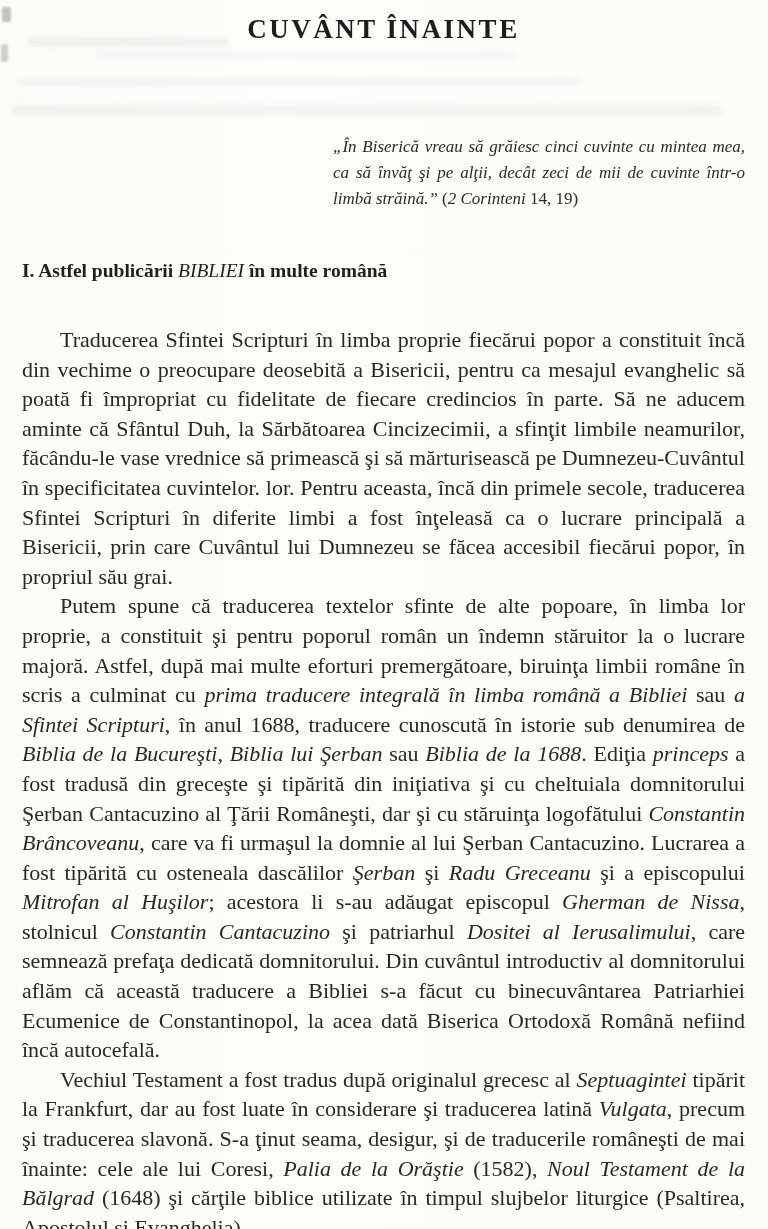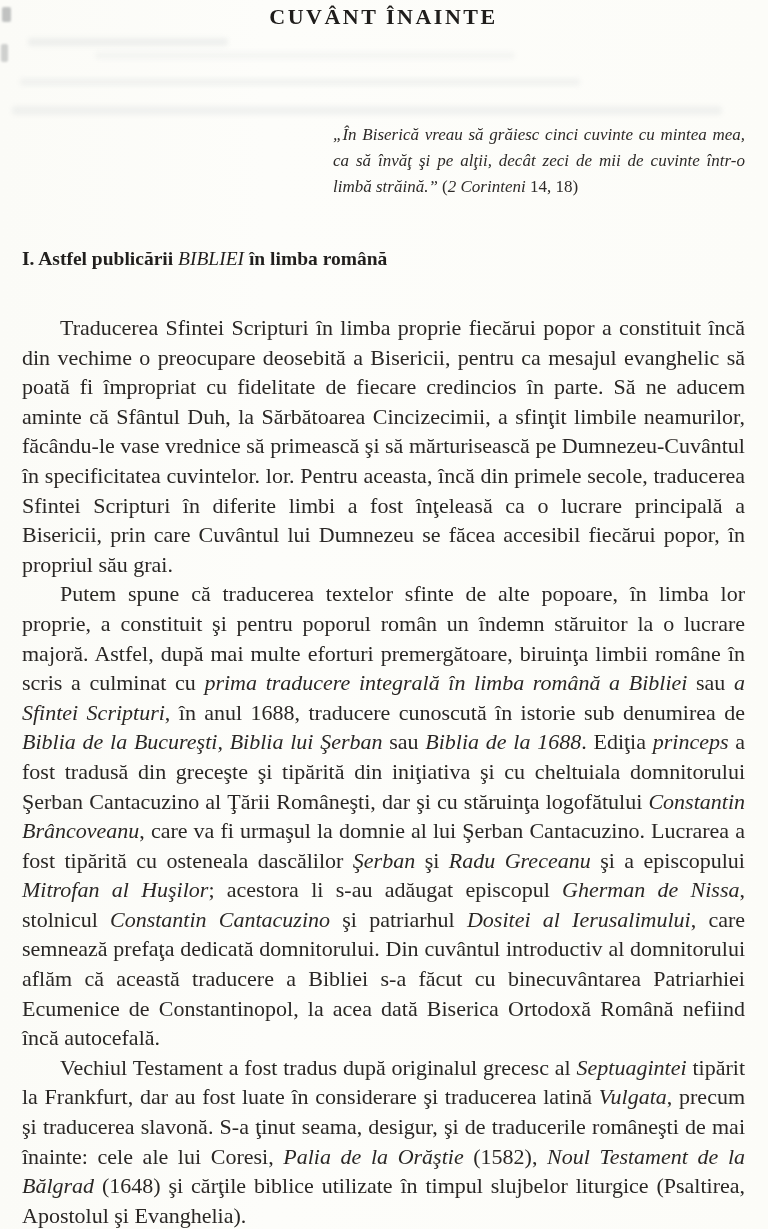--- a/index.html
+++ b/index.html
@@ -18,23 +18,23 @@
   .ghost-line{position:absolute;background:#8d97a0;filter:blur(2.5px);border-radius:3px;}
   .g1{top:38px;left:28px;width:200px;height:8px;opacity:.12;}
   .g2{top:52px;left:95px;width:420px;height:7px;opacity:.07;}
   .g3{top:78px;left:20px;width:560px;height:8px;opacity:.09;}
   .g4{top:106px;left:12px;width:710px;height:9px;opacity:.10;}
   .corner-mark{position:absolute;background:#6b6f73;filter:blur(1px);}
   .c1{top:7px;left:2px;width:9px;height:15px;opacity:.40;border-radius:2px;}
   .c2{top:44px;left:1px;width:7px;height:18px;opacity:.30;border-radius:2px;}
 
   h1.title{
-    margin:0;
+    margin:12px;
     text-align:center;
-    font-size:22px;font-weight:bold;
+    font-size:27px;font-weight:bold;
     letter-spacing:2.5px;
     color:#1f1d1b;
     line-height:34px;
   }
   .epigraph{
     margin:88px 0 0 auto;
     width:412px;
     font-size:17px;line-height:26px;
     text-align:justify;
     color:#2d2a28;
@@ -66,23 +66,23 @@
     <div class="corner-mark c2"></div>
     <div class="ghost-line g1"></div>
     <div class="ghost-line g2"></div>
     <div class="ghost-line g3"></div>
     <div class="ghost-line g4"></div>
   </div>
 
   <div class="content">
     <h1 class="title">CUVÂNT ÎNAINTE</h1>
 
-    <blockquote class="epigraph"><span class="r-i">„În Biserică vreau să grăiesc cinci cuvinte cu mintea mea, ca să învăţ şi pe alţii, decât zeci de mii de cuvinte într-o limbă străină.” </span><span class="r-n">(</span><span class="r-i">2 Corinteni</span><span class="r-n"> 14, 18)</span></blockquote>
+    <blockquote class="epigraph"><span class="r-i">„În Biserică vreau să grăiesc cinci cuvinte cu mintea mea, ca să învăţ şi pe alţii, decât zeci de mii de cuvinte într-o limbă străină.” </span><span class="r-n">(</span><span class="r-i">2 Corinteni</span><span class="r-n"> 14, 19)</span></blockquote>
 
-    <h2 class="heading"><span class="r-b">I. Astfel publicării </span><span class="r-bi">BIBLIEI</span><span class="r-b"> în limba română</span></h2>
+    <h2 class="heading"><span class="r-b">I. Astfel publicării </span><span class="r-bi">BIBLIEI</span><span class="r-b"> în multe română</span></h2>
 
     <div class="body-text" id="paragraphs">
         <p class="para"><span class="r-n">Traducerea Sfintei Scripturi în limba proprie fiecărui popor a constituit încă din vechime o preocupare deosebită a Bisericii, pentru ca mesajul evanghelic să poată fi împropriat cu fidelitate de fiecare credincios în parte. Să ne aducem aminte că Sfântul Duh, la Sărbătoarea Cincizecimii, a sfinţit limbile neamurilor, făcându-le vase vrednice să primească şi să mărturisească pe Dumnezeu-Cuvântul în specificitatea cuvintelor. lor. Pentru aceasta, încă din primele secole, traducerea Sfintei Scripturi în diferite limbi a fost înţeleasă ca o lucrare principală a Bisericii, prin care Cuvântul lui Dumnezeu se făcea accesibil fiecărui popor, în propriul său grai.</span></p>
         <p class="para"><span class="r-n">Putem spune că traducerea textelor sfinte de alte popoare, în limba lor proprie, a constituit şi pentru poporul român un îndemn stăruitor la o lucrare majoră. Astfel, după mai multe eforturi premergătoare, biruinţa limbii române în scris a culminat cu </span><span class="r-i">prima traducere integrală în limba română a Bibliei</span><span class="r-n"> sau </span><span class="r-i">a Sfintei Scripturi</span><span class="r-n">, în anul 1688, traducere cunoscută în istorie sub denumirea de </span><span class="r-bi">Biblia de la Bucureşti, Biblia lui Şerban</span><span class="r-n"> sau </span><span class="r-bi">Biblia de la 1688</span><span class="r-n">. Ediţia </span><span class="r-i">princeps</span><span class="r-n"> a fost tradusă din greceşte şi tipărită din iniţiativa şi cu cheltuiala domnitorului Şerban Cantacuzino al Ţării Româneşti, dar şi cu stăruinţa logofătului </span><span class="r-i">Constantin Brâncoveanu</span><span class="r-n">, care va fi urmaşul la domnie al lui Şerban Cantacuzino. Lucrarea a fost tipărită cu osteneala dascălilor </span><span class="r-i">Şerban</span><span class="r-n"> şi </span><span class="r-i">Radu Greceanu</span><span class="r-n"> şi a episcopului </span><span class="r-i">Mitrofan al Huşilor</span><span class="r-n">; acestora li s-au adăugat episcopul </span><span class="r-i">Gherman de Nissa</span><span class="r-n">, stolnicul </span><span class="r-i">Constantin Cantacuzino</span><span class="r-n"> şi patriarhul </span><span class="r-i">Dositei al Ierusalimului</span><span class="r-n">, care semnează prefaţa dedicată domnitorului. Din cuvântul introductiv al domnitorului aflăm că această traducere a Bibliei s-a făcut cu binecuvântarea Patriarhiei Ecumenice de Constantinopol, la acea dată Biserica Ortodoxă Română nefiind încă autocefală.</span></p>
         <p class="para"><span class="r-n">Vechiul Testament a fost tradus după originalul grecesc al </span><span class="r-i">Septuagintei</span><span class="r-n"> tipărit la Frankfurt, dar au fost luate în considerare şi traducerea latină </span><span class="r-i">Vulgata</span><span class="r-n">, precum şi traducerea slavonă. S-a ţinut seama, desigur, şi de traducerile româneşti de mai înainte: cele ale lui Coresi, </span><span class="r-i">Palia de la Orăştie</span><span class="r-n"> (1582), </span><span class="r-i">Noul Testament de la Bălgrad</span><span class="r-n"> (1648) şi cărţile biblice utilizate în timpul slujbelor liturgice (Psaltirea, Apostolul şi Evanghelia).</span></p>
       </div>
   </div>
 
 </div>
 

